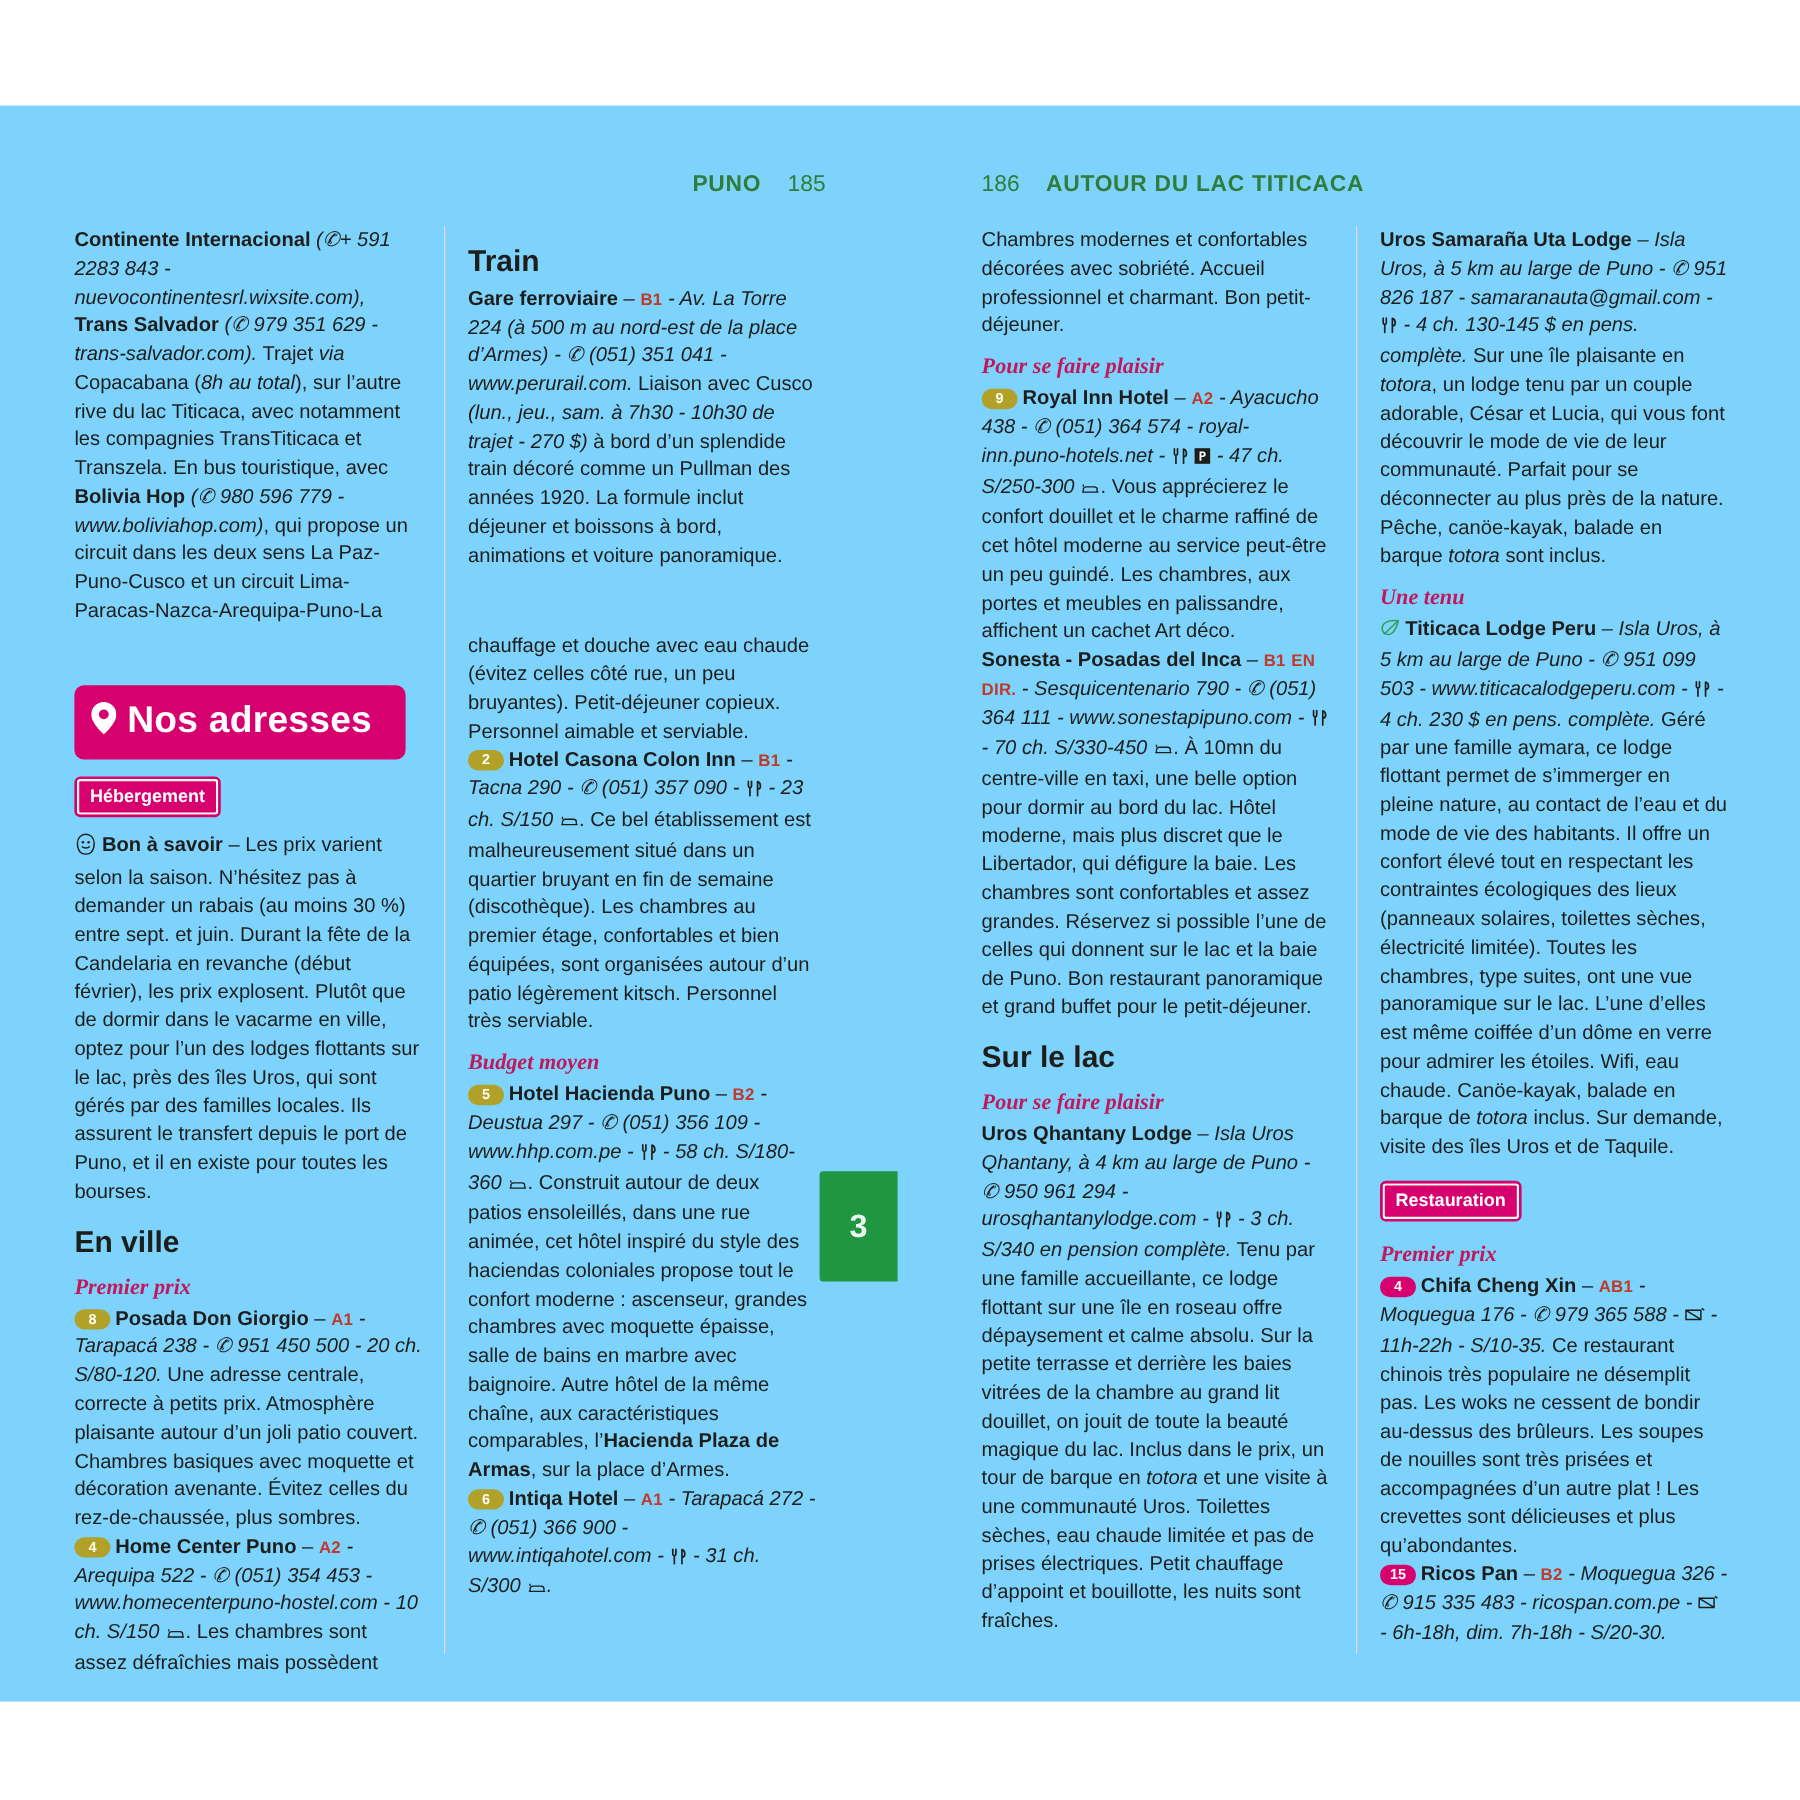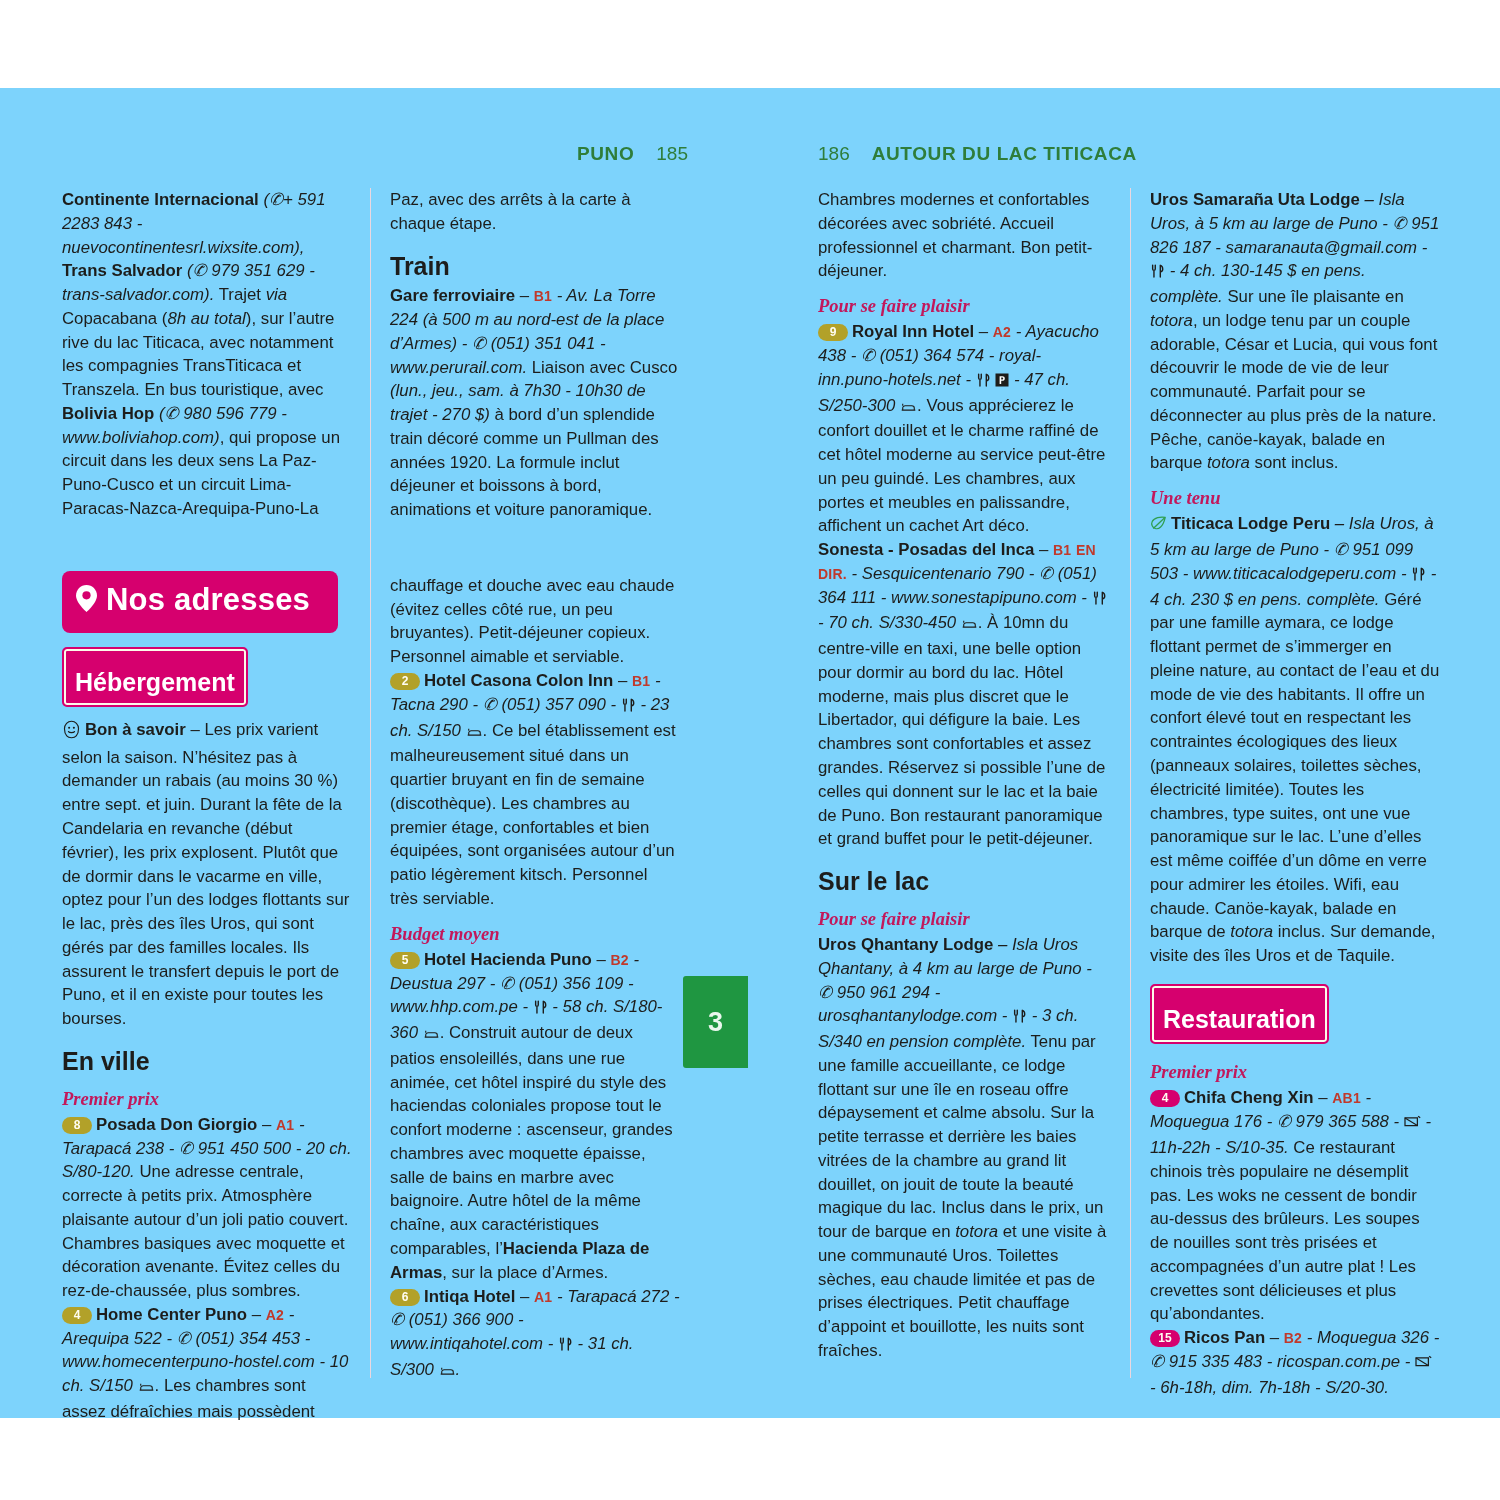--- a/index.html
+++ b/index.html
@@ -51,22 +51,22 @@
     font-size:31px;font-weight:bold;
     padding:7px 28px 9px 14px;
     border-radius:8px;
     letter-spacing:.2px;
     margin:0 0 14px 0;
   }
   .nosadresses .pin{display:inline-block;vertical-align:-2px;margin-right:9px;}
 
   .cat-badge{
     display:inline-block;background:#d6006e;color:#fff;
-    font-size:25px;font-weight:bold;
-    padding:16px 11px 5px 11px;border-radius:5px;
+    font-size:15px;font-weight:bold;
+    padding:4px 11px 5px 11px;border-radius:5px;
     border:2px solid #d6006e;
     box-shadow:0 0 0 2px #fdfaea inset;
     margin:0 0 11px 0;
   }
 
   .h2{font-size:25px;font-weight:bold;color:#1d1d1b;margin:16px 0 4px 0;line-height:1.15;}
   .h3{font-size:18.5px;font-style:italic;font-weight:bold;color:#c2185b;
       font-family:"Liberation Serif",serif;margin:10px 0 1px 0;}
 
   
@@ -135,21 +135,20 @@
 
       <p class="para"><span class="num num-hotel">8</span><b>Posada Don Giorgio</b> – <span class="zone">A1</span><i> - Tarapacá 238 - ✆ 951 450 500 - 20 ch. S/80-120.</i><span> Une adresse centrale, correcte à petits prix. Atmosphère plaisante autour d’un joli patio couvert. Chambres basiques avec moquette et décoration avenante. Évitez celles du rez-de-chaussée, plus sombres.</span></p>
 
       <p class="para"><span class="num num-hotel">4</span><b>Home Center Puno</b> – <span class="zone">A2</span><i> - Arequipa 522 - ✆ (051) 354 453 - www.homecenterpuno-hostel.com - 10 ch. S/150</i> <span class="ico"><svg width="17" height="13" viewBox="0 0 20 15">
               <path d="M2 11.8h16M3.2 11.3V9.2c0-1.5 1.3-2.6 2.9-2.6h7.8c1.6 0 2.9 1.1 2.9 2.6v2.1" fill="none" stroke="#1d1d1b" stroke-width="1.3"></path>
               <path d="M3.2 6.5V4.2" fill="none" stroke="#1d1d1b" stroke-width="1.3"></path>
             </svg></span><span>. Les chambres sont assez défraîchies mais possèdent</span></p>
     </div>
 
     <div class="col c2">
-      <p class="para">Paz, avec des arrêts à la carte à chaque étape.</p>
 
       <div class="h2">Train</div>
 
       <p class="para"><b>Gare ferroviaire</b> – <span class="zone">B1</span><i> - Av. La Torre 224 (à 500 m au nord-est de la place d’Armes) - ✆ (051) 351 041 - www.perurail.com.</i><span> Liaison avec Cusco </span><i>(lun., jeu., sam. à 7h30 - 10h30 de trajet - 270 $)</i><span> à bord d’un splendide train décoré comme un Pullman des années 1920. La formule inclut déjeuner et boissons à bord, animations et voiture panoramique.</span></p>
 
       <div style="height:52px"></div>
 
       <p class="para">chauffage et douche avec eau chaude (évitez celles côté rue, un peu bruyantes). Petit-déjeuner copieux. Personnel aimable et serviable.</p>
 
       <p class="para"><span class="num num-hotel">2</span><b>Hotel Casona Colon Inn</b> – <span class="zone">B1</span><i> - Tacna 290 - ✆ (051) 357 090 - </i><span class="ico"><svg width="15" height="14" viewBox="0 0 16 15">

